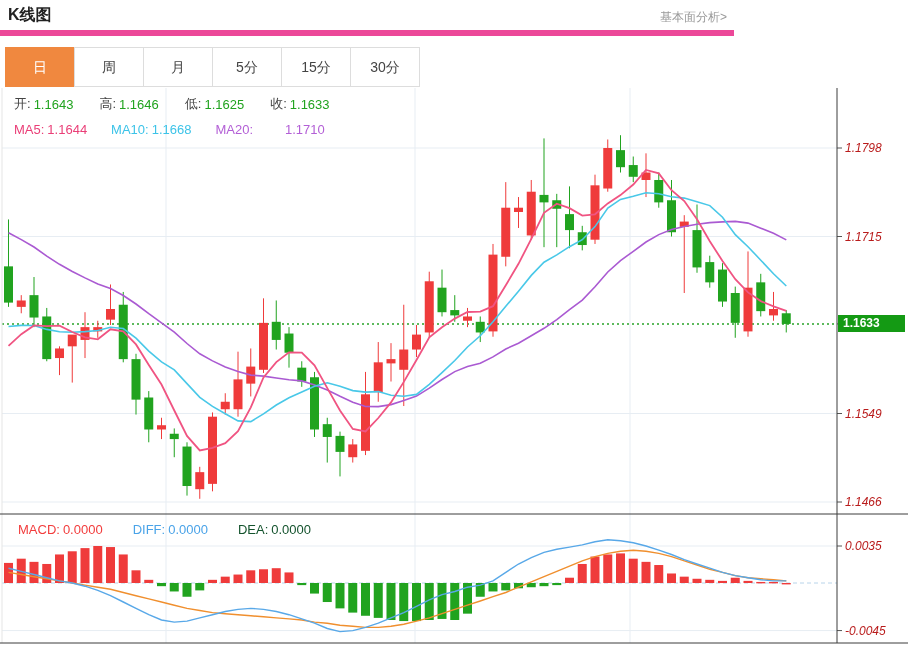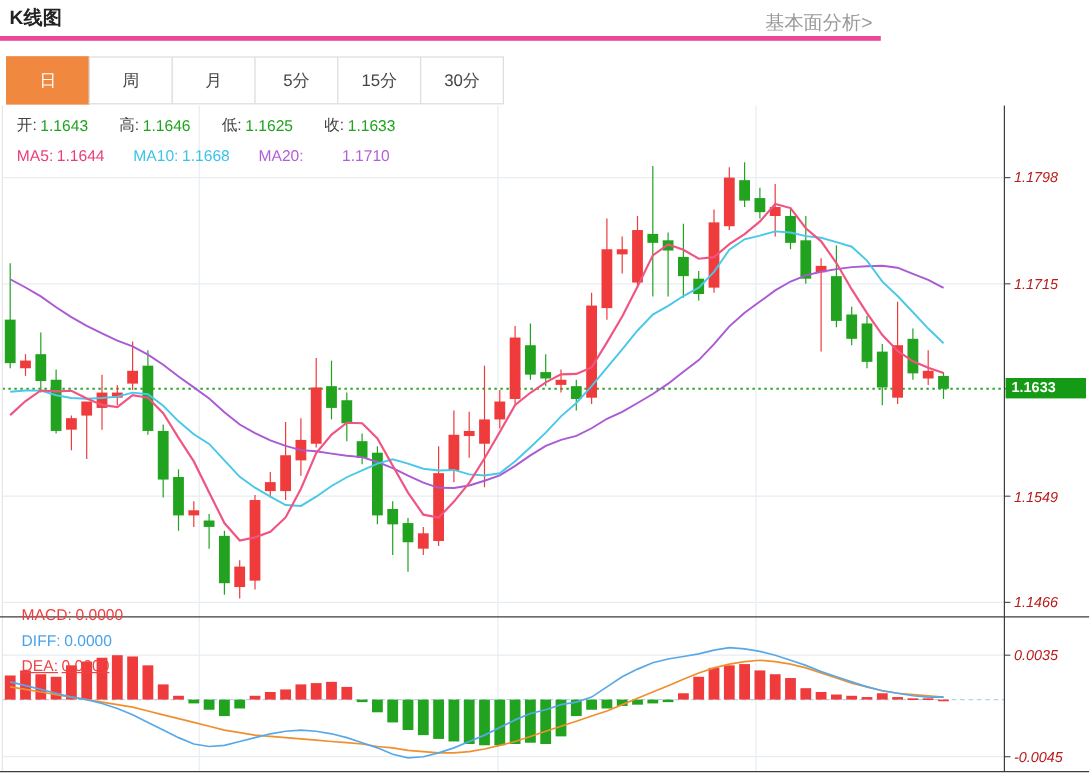--- a/index.html
+++ b/index.html
@@ -1,30 +1,30 @@
 <!DOCTYPE html>
 <html><head>
 <meta charset="utf-8">
 <style>
   html,body{margin:0;padding:0;background:#fff;}
   .page{position:relative;width:908px;height:648px;background:#fff;overflow:hidden;
         font-family:"Liberation Sans","DejaVu Sans",sans-serif;}
-  .hdr{position:absolute;left:0;top:0;width:734px;height:30px;border-bottom:4px solid #ec4899;}
+  .hdr{position:absolute;left:0;top:0;width:734px;height:30px;border-bottom:6px solid #ec4899;}
   .title{position:absolute;left:8px;top:5px;font-size:16px;font-weight:bold;color:#222;}
-  .link{position:absolute;right:7px;top:9px;font-size:16px;color:#999;cursor:pointer;text-decoration:none;}
+  .link{position:absolute;right:7px;top:9px;font-size:12px;color:#999;cursor:pointer;text-decoration:none;}
   .tabs{position:absolute;left:5px;top:47px;display:flex;}
   .tab{width:70px;height:40px;line-height:38px;text-align:center;font-size:14px;color:#444;
        background:#fff;border:1px solid #ddd;margin-left:-1px;box-sizing:border-box;cursor:pointer;}
   .tab:first-child{margin-left:0;}
   .tab.active{background:#f0883f;border-color:#f0883f;color:#fff;}
   svg{position:absolute;left:0;top:0;}
   .lrow{position:absolute;display:flex;font-size:13px;white-space:nowrap;}
   .ohlc{left:14px;top:95px;gap:26px;}
   .mas{left:14px;top:122px;gap:24px;}
-  .macdrow{left:18px;top:505px;gap:6px;flex-direction:column;}
+  .macdrow{left:18px;top:522px;gap:30px;}
   .item{display:flex;gap:3px;align-items:center;}
   .ohlc .lab{color:#444;}
   .ohlc .val{color:#21a31f;}
   .ylab{position:absolute;left:845px;transform:translateY(-50%);font-size:12px;color:#b91c1c;font-style:italic;}
   .ptag{position:absolute;left:838px;width:67px;height:17px;background:#149a14;color:#fff;
         font-size:12px;font-weight:bold;line-height:17px;padding-left:5px;box-sizing:border-box;}
 </style>
 </head>
 <body>
 
@@ -303,21 +303,21 @@
     </div>
   <div class="lrow macdrow" id="macdRow">
       <div class="item" style="color: rgb(242, 60, 60);">
         <div class="lab">MACD:</div>
         <div class="val">0.0000</div>
       </div>
       <div class="item" style="color: rgb(74, 163, 232);">
         <div class="lab">DIFF:</div>
         <div class="val">0.0000</div>
       </div>
-      <div class="item" style="color: #ef4444; text-decoration: underline;">
+      <div class="item" style="color: #14532d;">
         <div class="lab">DEA:</div>
         <div class="val">0.0000</div>
       </div>
     </div>
 
   <div id="priceLabels">
       <div class="ylab" style="top: 148px;">1.1798</div>
       <div class="ylab" style="top: 236.5px;">1.1715</div>
       <div class="ylab" style="top: 413.5px;">1.1549</div>
       <div class="ylab" style="top: 502px;">1.1466</div>

